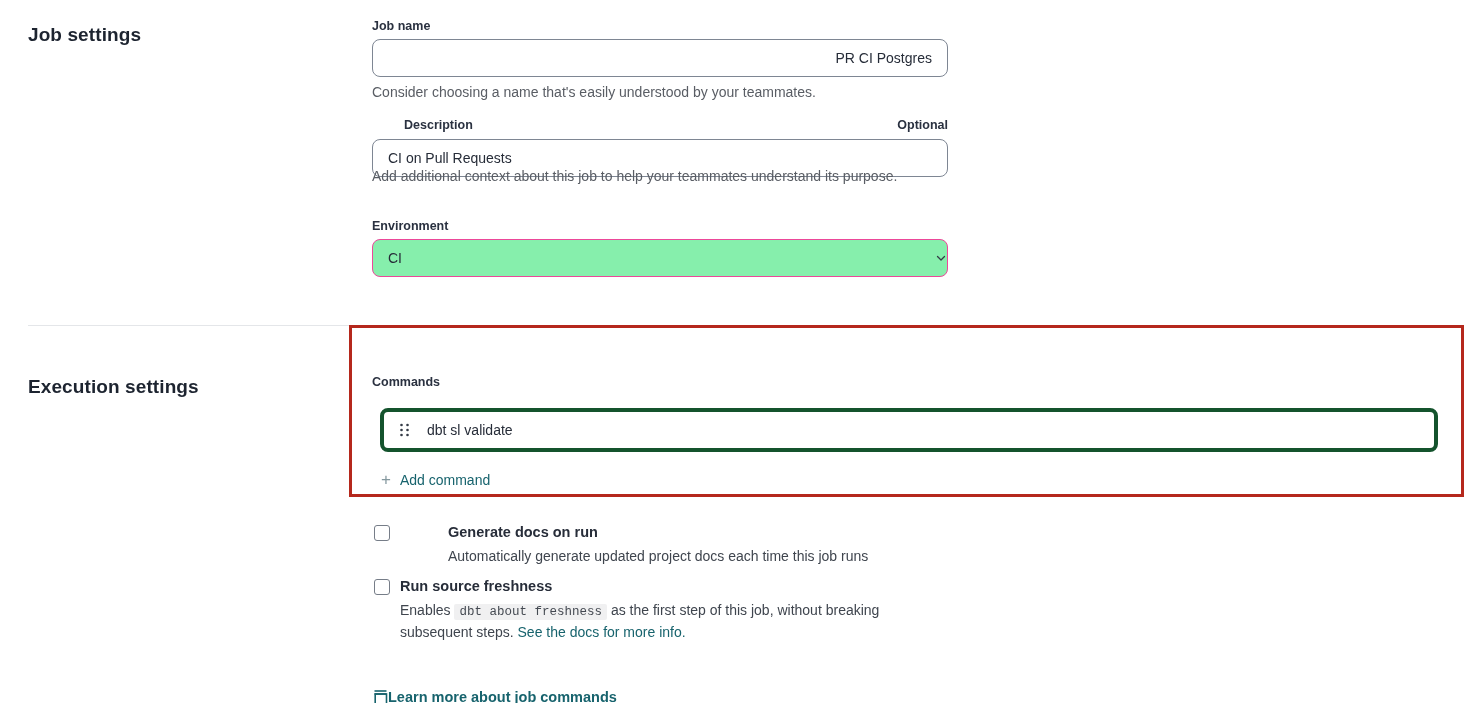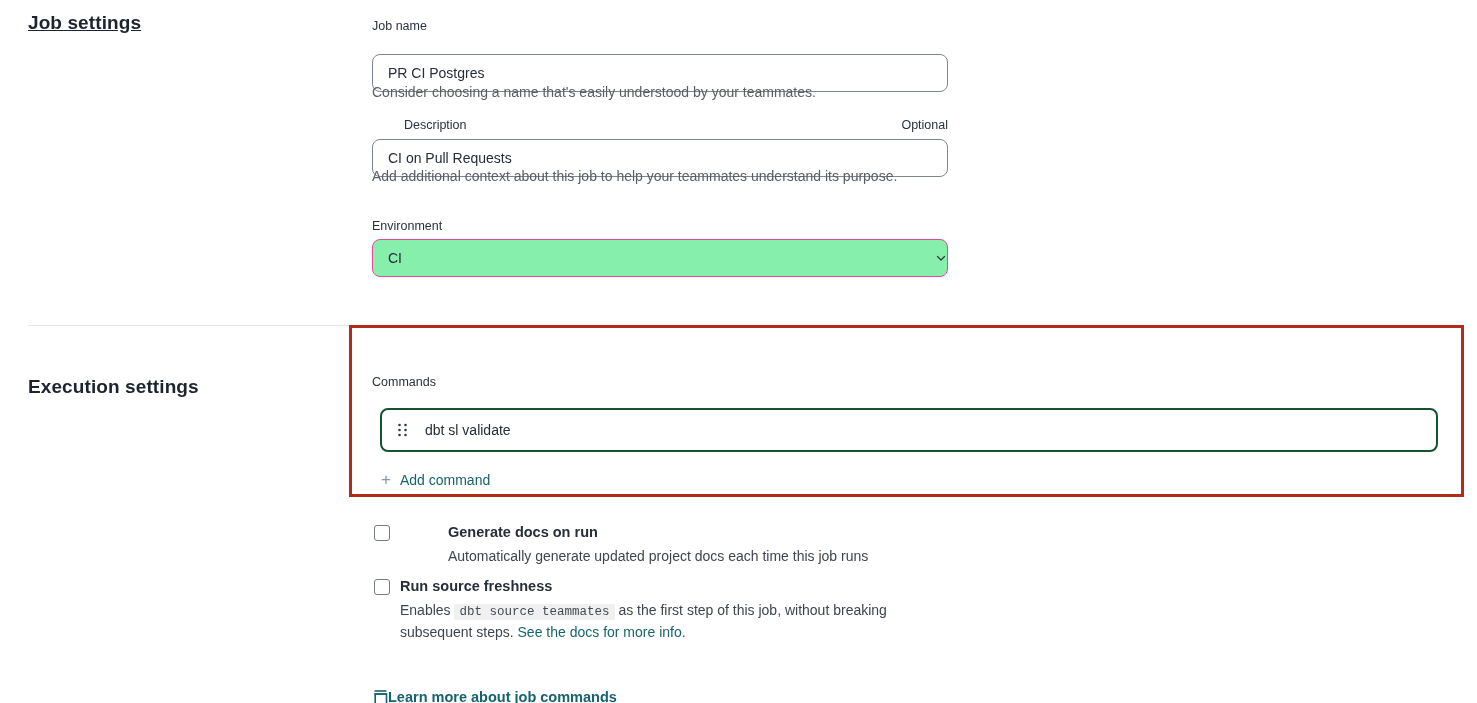--- a/index.html
+++ b/index.html
@@ -20,21 +20,21 @@
     position: absolute;
     left: 28px;
     font-size: 19px;
     font-weight: 700;
     color: #1d2430;
     letter-spacing: 0.1px;
   }
   .field-label {
     position: absolute;
     font-size: 12.5px;
-    font-weight: 400;
+    font-weight: 700;
     color: #2a3140;
   }
   .text-input {
     position: absolute;
     left: 372px;
     width: 576px;
     height: 38px;
     border: 1px solid #7e8693;
     border-radius: 8px;
     padding: 0 15px;
@@ -92,21 +92,21 @@
     height: 172px;
     border: 3px solid #b5281c;
     pointer-events: none;
   }
   .command-row {
     position: absolute;
     left: 380px;
     top: 408px;
     width: 1058px;
     height: 44px;
-    border: 2px solid #14532d;
+    border: 4px solid #14532d;
     border-radius: 8px;
     background: #ffffff;
     display: flex;
     align-items: center;
     padding: 0 14px;
   }
   .drag-handle {
     width: 12px;
     height: 14px;
     display: flex;
@@ -190,27 +190,27 @@
     cursor: pointer;
     text-decoration: none;
   }
   .learn-more .learn-label {
     font-size: 14.5px;
     font-weight: 700;
     color: #17636d;
   }
   
   #job-name-label   { top: 19px; }
-  #job-name-input   { top: 54px; }
+  #job-name-input   { top: 39px; text-align: right; }
   #job-name-helper  { top: 84px; }
   #desc-label-row   { top: 118px; }
   #desc-input       { top: 139px; }
   #desc-helper      { top: 168px; }
   #env-label        { top: 219px; }
-  #title-job        { top: 12px; text-decoration: underline; }
+  #title-job        { top: 24px; }
   #title-exec       { top: 376px; }
   #commands-label   { top: 375px; left: 372px; }
   #gen-docs-box     { top: 525px; }
   #gen-docs-text    { top: 524px; width: 560px; margin-left: 48px; }
   #freshness-box    { top: 579px; }
   #freshness-text   { top: 578px; width: 537px; }
 </style>
 </head>
 <body>
 
@@ -272,21 +272,21 @@
   <div id="gen-docs-text" class="check-text">
     <div class="check-label">Generate docs on run</div>
     <div class="check-desc">Automatically generate updated project docs each time this job runs</div>
   </div>
 
   <span id="freshness-box" class="checkbox"></span>
   <div id="freshness-text" class="check-text">
     <div class="check-label">Run source freshness</div>
     <div class="check-desc">
       <span>Enables</span>
-      <code class="code-chip">dbt source teammates</code>
+      <code class="code-chip">dbt about freshness</code>
       <span>as the first step of this job, without breaking subsequent steps.</span>
       <a class="teal-link">See the docs for more info.</a>
     </div>
   </div>
 
   <a class="learn-more">
     <span style="display:flex">
       <svg width="15" height="17" viewBox="0 0 15 17" fill="none">
         <path d="M1.5 3 H13.5" stroke="#17636d" stroke-width="1.6"></path>
         <path d="M1.5 6 H13.5" stroke="#17636d" stroke-width="1.6"></path>

